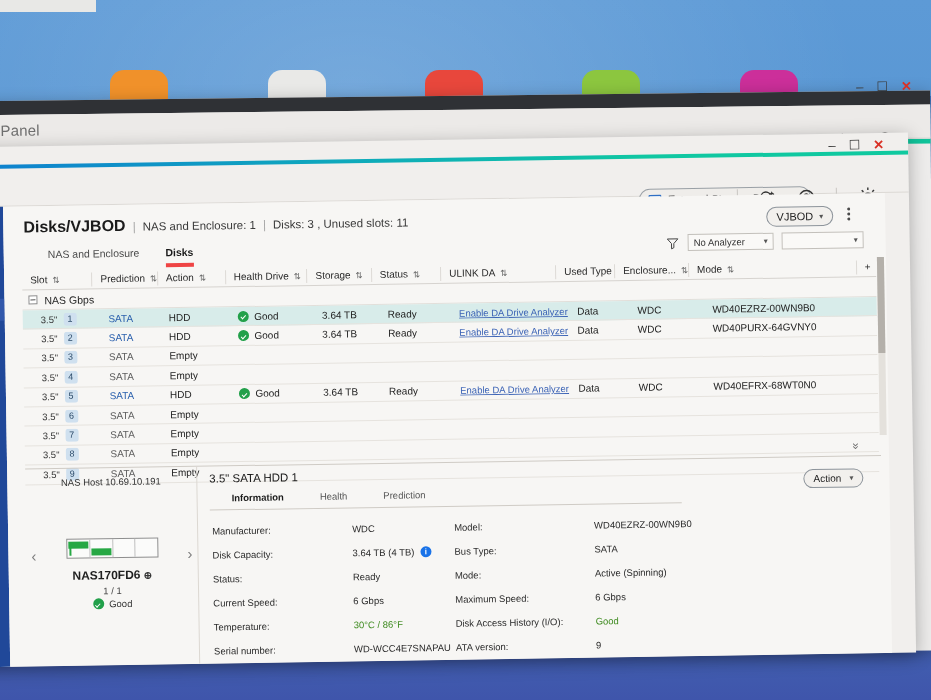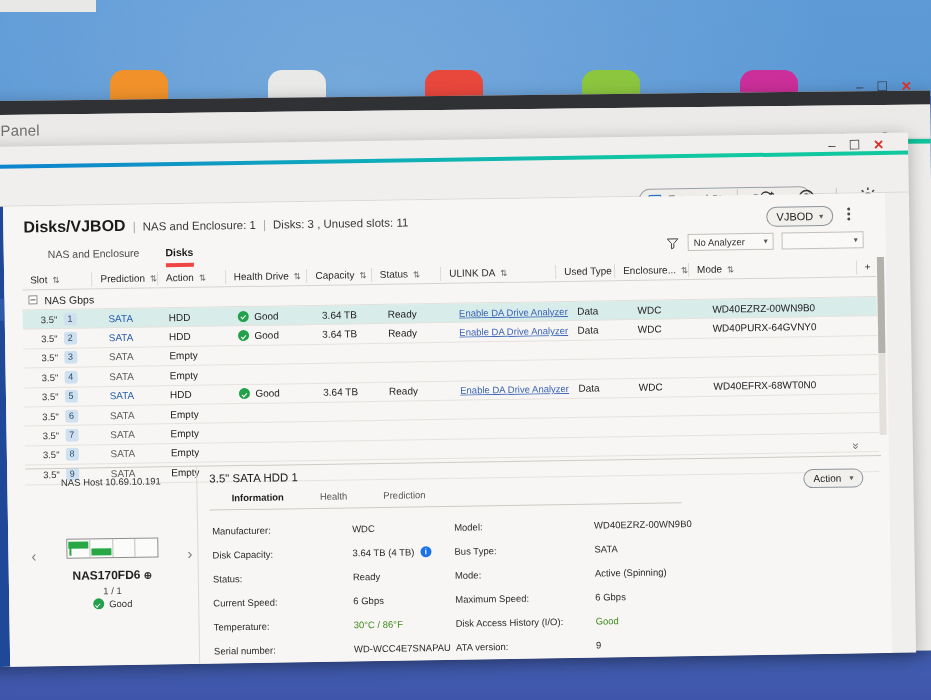--- a/index.html
+++ b/index.html
@@ -431,21 +431,21 @@
             </div>
             <div class="th c-dev">
               <span>Action</span>
               <span class="sortico">⇅</span>
             </div>
             <div class="th c-health">
               <span>Health Drive</span>
               <span class="sortico">⇅</span>
             </div>
             <div class="th c-cap">
-              <span>Capacity</span>
+              <span>Storage</span>
               <span class="sortico">⇅</span>
             </div>
             <div class="th c-status">
               <span>Status</span>
               <span class="sortico">⇅</span>
             </div>
             <div class="th c-ulink">
               <span>ULINK DA</span>
               <span class="sortico">⇅</span>
             </div>

